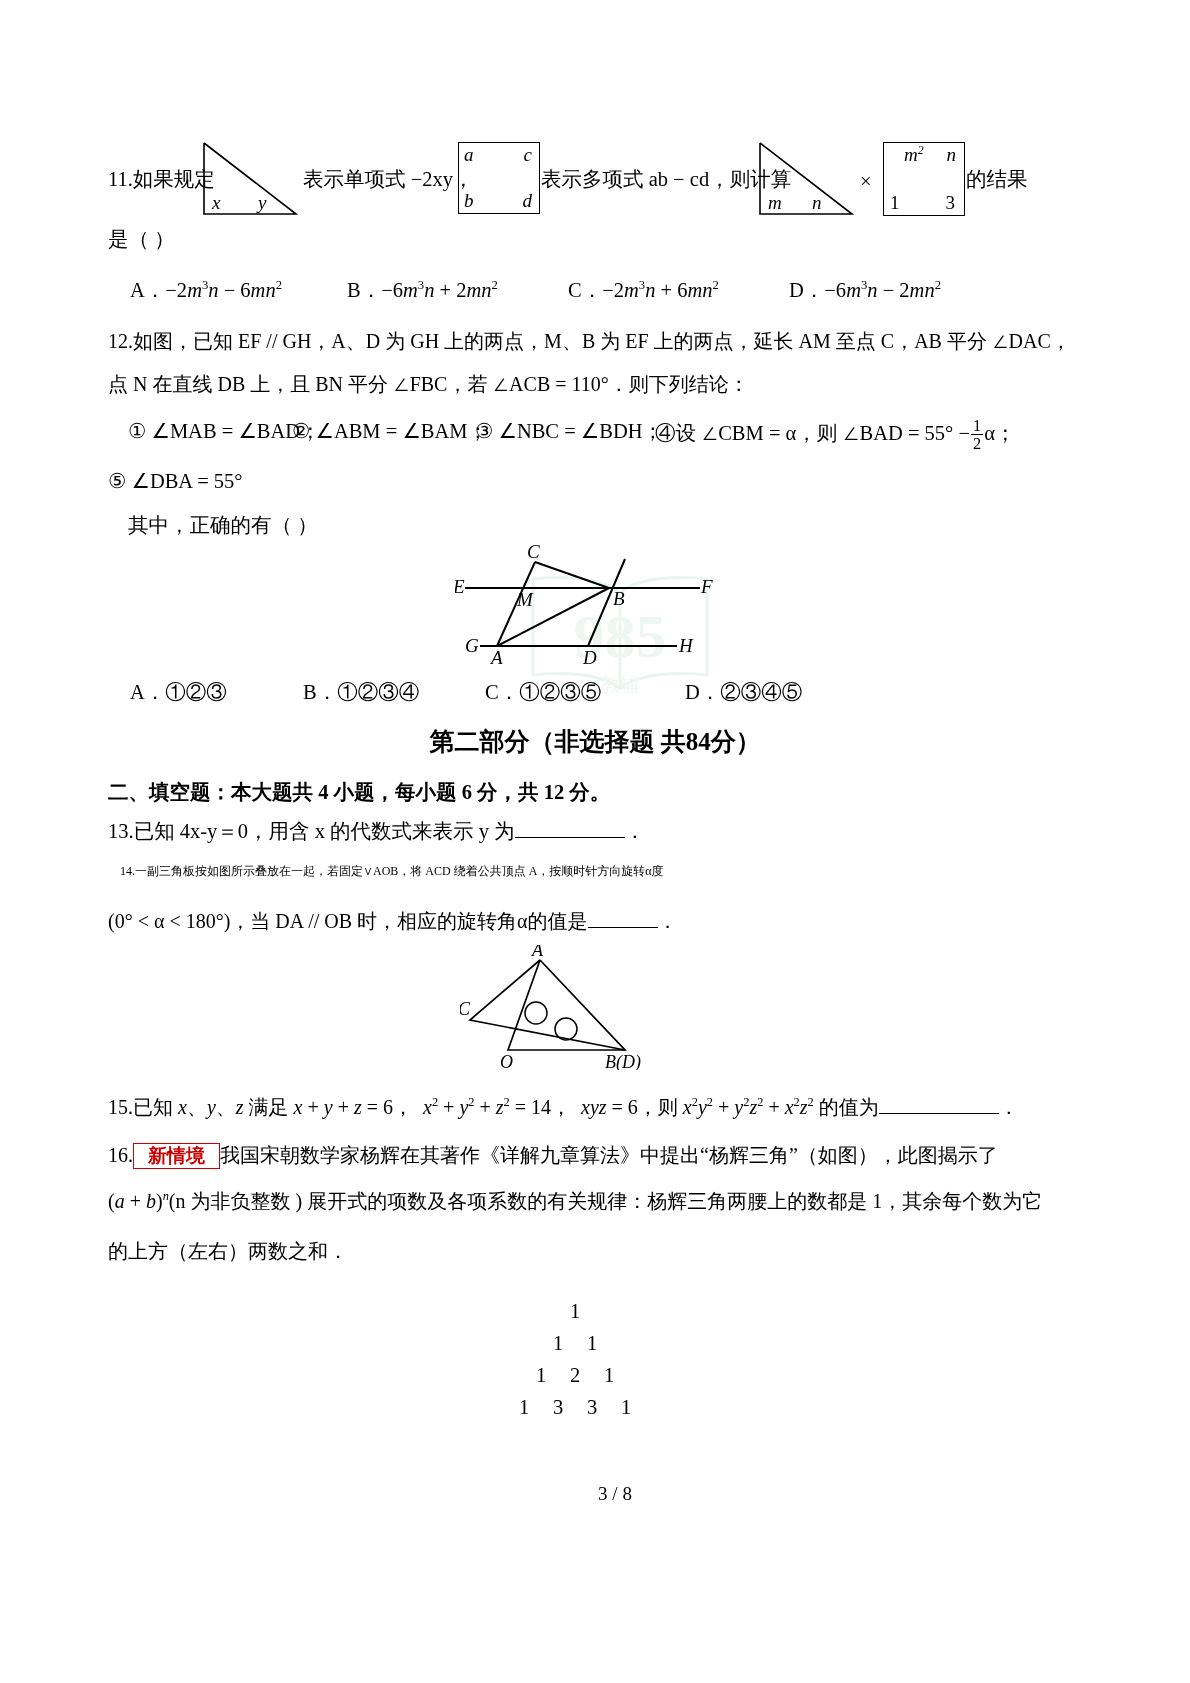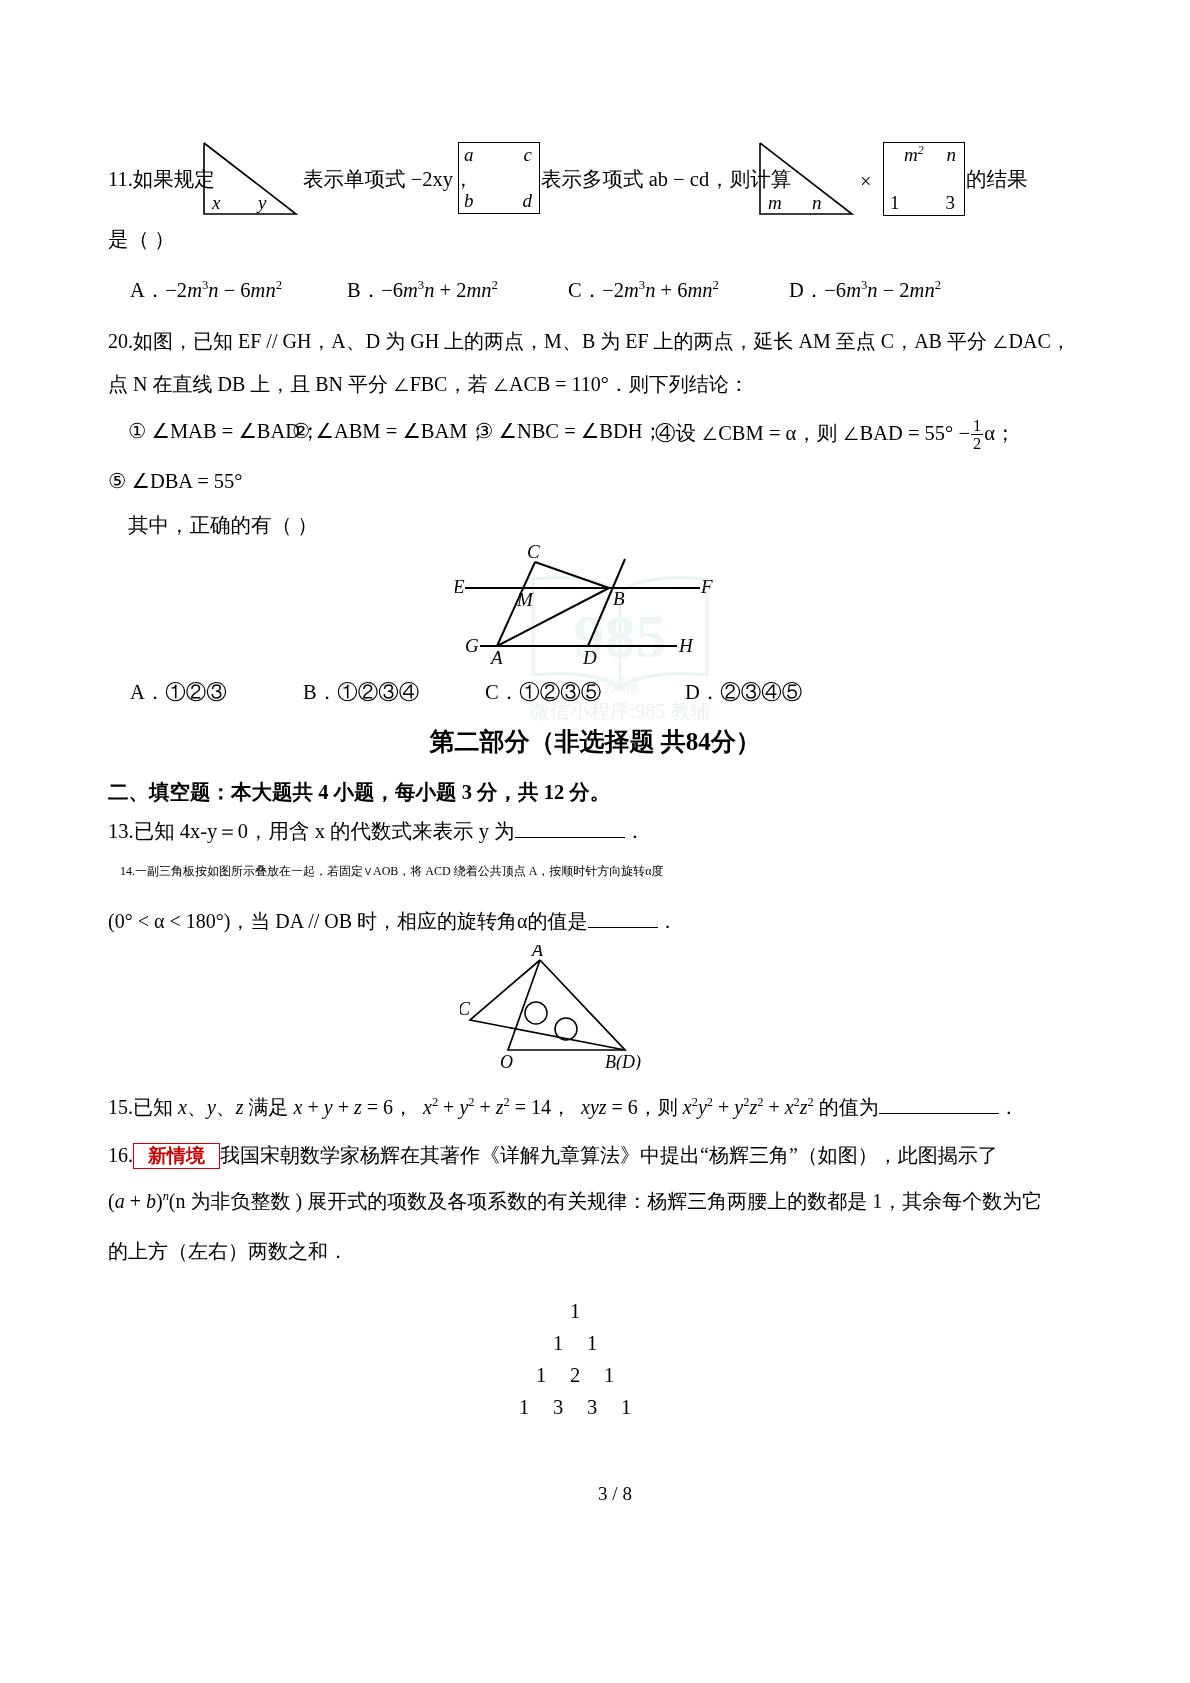--- a/index.html
+++ b/index.html
@@ -84,21 +84,20 @@
   <div class="watermark">
     <svg class="wm-book" viewBox="0 0 330 150">
       <g fill="none" stroke="#bfe0cd" stroke-width="3">
         <path d="M165 28 C150 14, 115 10, 78 14 L78 110 C115 106, 150 110, 165 124"></path>
         <path d="M165 28 C180 14, 215 10, 252 14 L252 110 C215 106, 180 110, 165 124"></path>
         <path d="M165 28 L165 124"></path>
       </g>
       <text x="165" y="92" font-family="'Liberation Serif', serif" font-size="62" font-weight="bold" text-anchor="middle" fill="#c9e3d4">985</text>
       <text x="165" y="126" font-family="'Liberation Serif', serif" font-size="19" text-anchor="middle" fill="#c9e3d4">教辅</text>
     </svg>
-    <div class="wm-text">微信小程序:985 教辅</div>
   </div>
 
   <div class="content">
 
   <div class="line" style="left:108px; top:168px;">11.如果规定</div>
 
   <svg class="fig" style="left:200px; top:140px;" width="100" height="78">
     <polyline points="4,3 4,74 96,74 4,3" fill="none" stroke="#000" stroke-width="1.6"></polyline>
     <text x="12" y="69" font-family="'Liberation Serif', serif" font-style="italic" font-size="19" fill="#000">x</text>
     <text x="58" y="69" font-family="'Liberation Serif', serif" font-style="italic" font-size="19" fill="#000">y</text>
@@ -139,21 +138,21 @@
   <div class="opt-row" style="left:347px; top:276px;">
     <span>B．</span><span>−6<i class="v">m</i><sup>3</sup><i class="v">n</i> + 2<i class="v">mn</i><sup>2</sup></span>
   </div>
   <div class="opt-row" style="left:568px; top:276px;">
     <span>C．</span><span>−2<i class="v">m</i><sup>3</sup><i class="v">n</i> + 6<i class="v">mn</i><sup>2</sup></span>
   </div>
   <div class="opt-row" style="left:789px; top:276px;">
     <span>D．</span><span>−6<i class="v">m</i><sup>3</sup><i class="v">n</i> − 2<i class="v">mn</i><sup>2</sup></span>
   </div>
 
-  <div class="line" style="left:108px; top:330px; font-size:20px;">20.如图，已知 EF // GH，A、D 为 GH 上的两点，M、B 为 EF 上的两点，延长 AM 至点 C，AB 平分 ∠DAC，</div>
+  <div class="line" style="left:108px; top:330px; font-size:20px;">12.如图，已知 EF // GH，A、D 为 GH 上的两点，M、B 为 EF 上的两点，延长 AM 至点 C，AB 平分 ∠DAC，</div>
   <div class="line" style="left:108px; top:373px; font-size:20px;">点 N 在直线 DB 上，且 BN 平分 ∠FBC，若 ∠ACB = 110°．则下列结论：</div>
 
   <div class="line" style="left:128px; top:420px;">① ∠MAB = ∠BAD；</div>
   <div class="line" style="left:292px; top:420px;">② ∠ABM = ∠BAM；</div>
   <div class="line" style="left:475px; top:420px;">③ ∠NBC = ∠BDH；</div>
   <div class="line" style="left:655px; top:418px;">
     <span>④设 ∠CBM = α，则 ∠BAD = 55° −</span><span class="frac"><span class="n">1</span><span class="d">2</span></span><span>α；</span>
   </div>
   <div class="line" style="left:108px; top:470px;">⑤ ∠DBA = 55°</div>
   <div class="line" style="left:128px; top:514px;">其中，正确的有（    ）</div>
@@ -191,21 +190,21 @@
   </div>
   <div class="opt-row" style="left:485px; top:678px;">
     <span>C．</span><span>①②③⑤</span>
   </div>
   <div class="opt-row" style="left:685px; top:678px;">
     <span>D．</span><span>②③④⑤</span>
   </div>
 
   <div class="part-title" style="top:725px;">第二部分（非选择题 共84分）</div>
 
-  <div class="sec-title" style="left:108px; top:778px;">二、填空题：本大题共 4 小题，每小题 3 分，共 12 分。</div>
+  <div class="sec-title" style="left:108px; top:778px;">二、填空题：本大题共 4 小题，每小题 6 分，共 12 分。</div>
 
   <div class="line" style="left:108px; top:820px;">
     <span>13.已知 4x-y＝0，用含 x 的代数式来表示 y 为</span><span class="blank" style="width:110px;"></span><span>．</span>
   </div>
 
   <div class="line" style="left:108px; top:865px; font-size:12px;margin-left:12px;">14.一副三角板按如图所示叠放在一起，若固定∨AOB，将  ACD 绕着公共顶点 A，按顺时针方向旋转α度</div>
   <div class="line" style="left:108px; top:910px; font-size:20px;">
     <span>(0° &lt; α &lt; 180°)，当 DA // OB 时，相应的旋转角α的值是</span><span class="blank" style="width:70px;"></span><span>．</span>
   </div>
 

